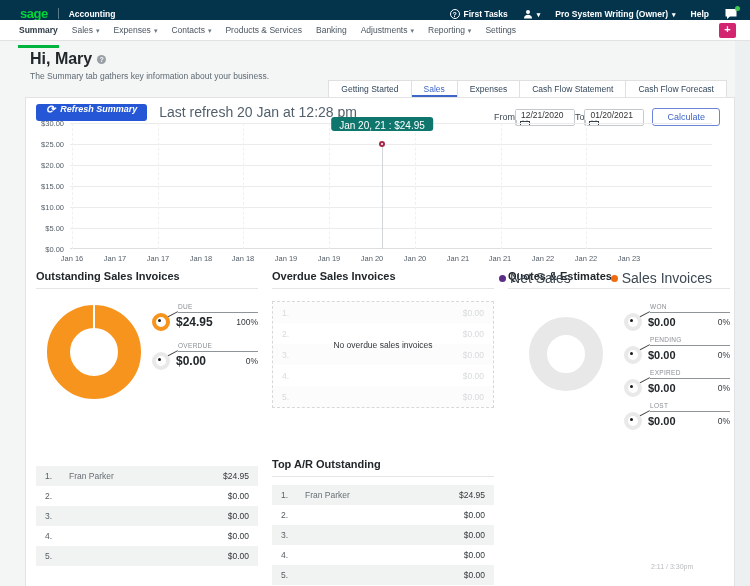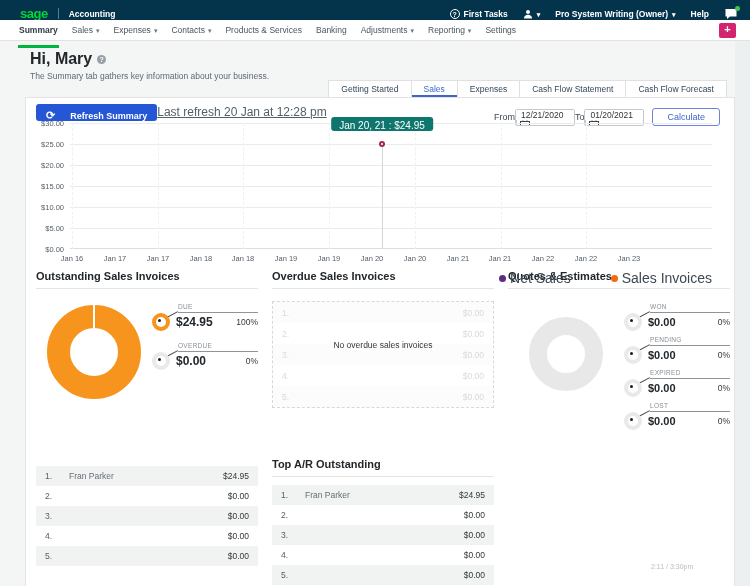--- a/index.html
+++ b/index.html
@@ -39,23 +39,23 @@
 
   .tabs { position:absolute; right:23px; top:39px; display:flex; }
   .tab { font-size:8.5px; color:#33475b; padding:0 12px; height:17px; display:inline-flex; align-items:center; background:#fff; border:1px solid #e0e0e0; border-right:none; border-bottom:none; cursor:pointer; white-space:nowrap; }
   .tab:last-child { border-right:1px solid #e0e0e0; }
   .tab.active { color:#3e66c9; box-shadow:inset 0 -2px 0 #3e66c9; }
 
   
   .card { position:absolute; left:25px; top:56px; width:710px; height:489px; background:#fff; border:1px solid #e3e3e3; border-bottom:none; padding:4px 8px 0; }
 
   .toolbar { display:flex; align-items:center; height:20px; padding-left:2px; }
-  .btn-primary { background:#2456d6; color:#fff; font-weight:bold; font-size:9px; border:none; border-radius:3px; height:17px; padding:0 10px; display:inline-flex; align-items:flex-end; gap:15px; cursor:pointer; font-family:inherit; }
+  .btn-primary { background:#2456d6; color:#fff; font-weight:bold; font-size:9px; border:none; border-radius:3px; height:17px; padding:0 10px; display:inline-flex; align-items:flex-start; gap:5px; cursor:pointer; font-family:inherit;font-style:italic; }
   .refresh-icon::before { content:"⟳"; font-size:11px; font-weight:bold; line-height:1; }
-  .last-refresh { font-size:12px; color:#525f6b; margin-left:0;text-decoration:underline; }
+  .last-refresh { font-size:14px; color:#525f6b; margin-left:12px; }
   .toolbar-right { margin-left:auto; display:flex; align-items:center; padding-right:6px;margin-top:10px; }
   .fld-label { font-size:9px; color:#3d4852; }
   .date-field { display:flex; align-items:stretch; border:1px solid #c4c9cd; border-radius:2px; background:#fff; height:17px; overflow:hidden;flex-direction:column; }
   .date-input { border:none; width:58px; font-size:8.5px; color:#333; padding:0 5px; font-family:inherit; outline:none; }
   .cal-btn { width:17px; border-left:1px solid #c4c9cd; display:flex; align-items:center; justify-content:center; cursor:pointer; background:#fff; }
   .btn-outline { border:1px solid #6b84d8; color:#3e66c9; background:#fff; font-size:9px; height:18px; padding:0 14px; border-radius:3px; margin-left:8px; cursor:pointer; font-family:inherit; }
 
   
   .chart { display:flex; margin-top:1px; padding-right:14px; }
   .ycol { width:36px; position:relative; height:126px; flex:none; }

